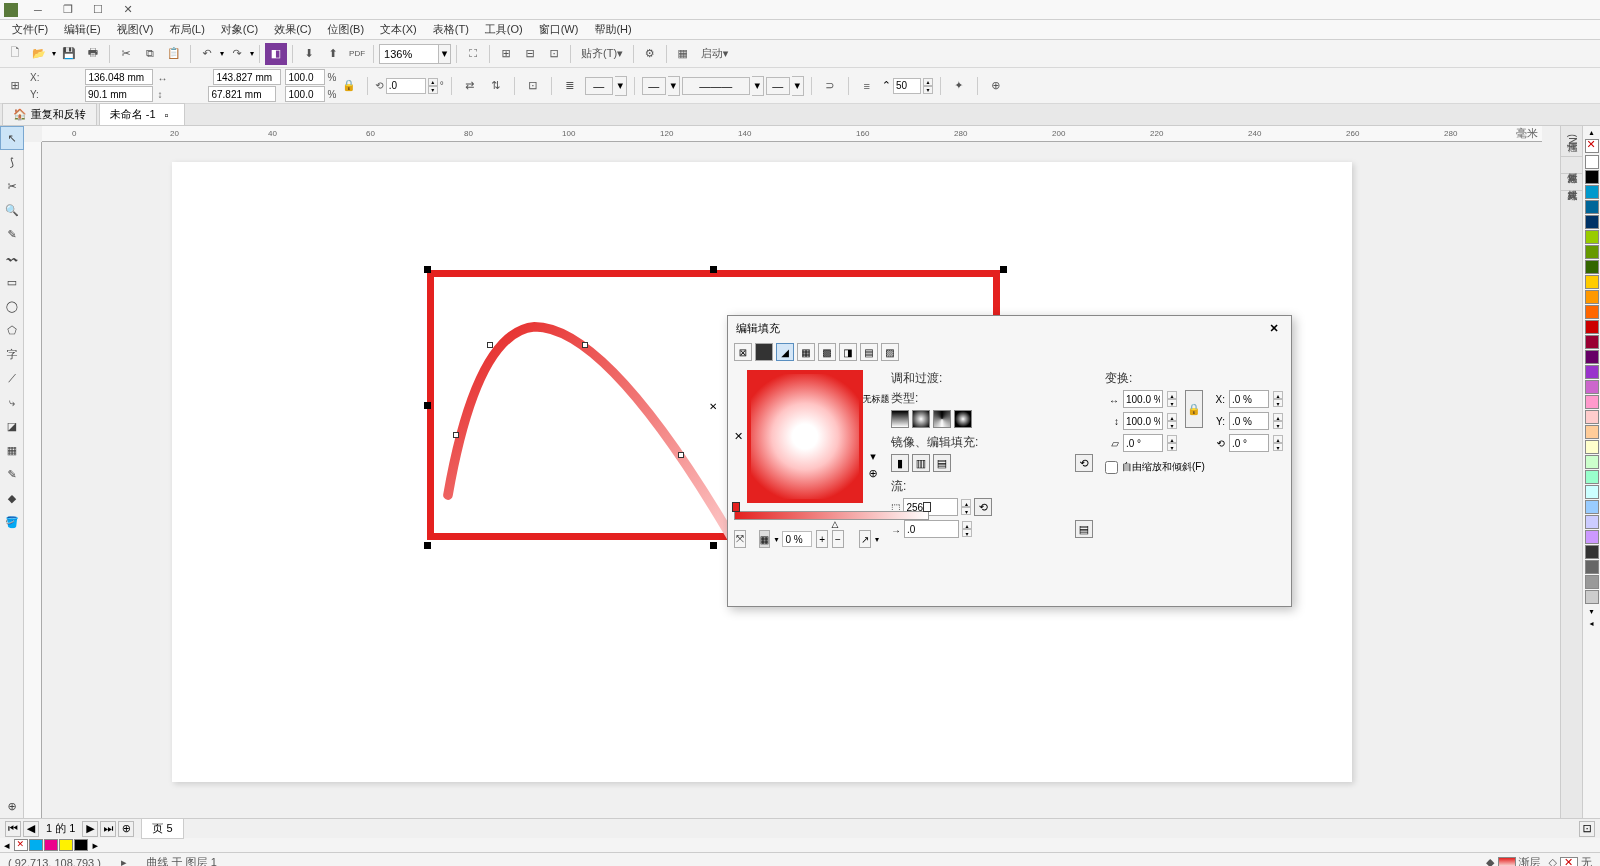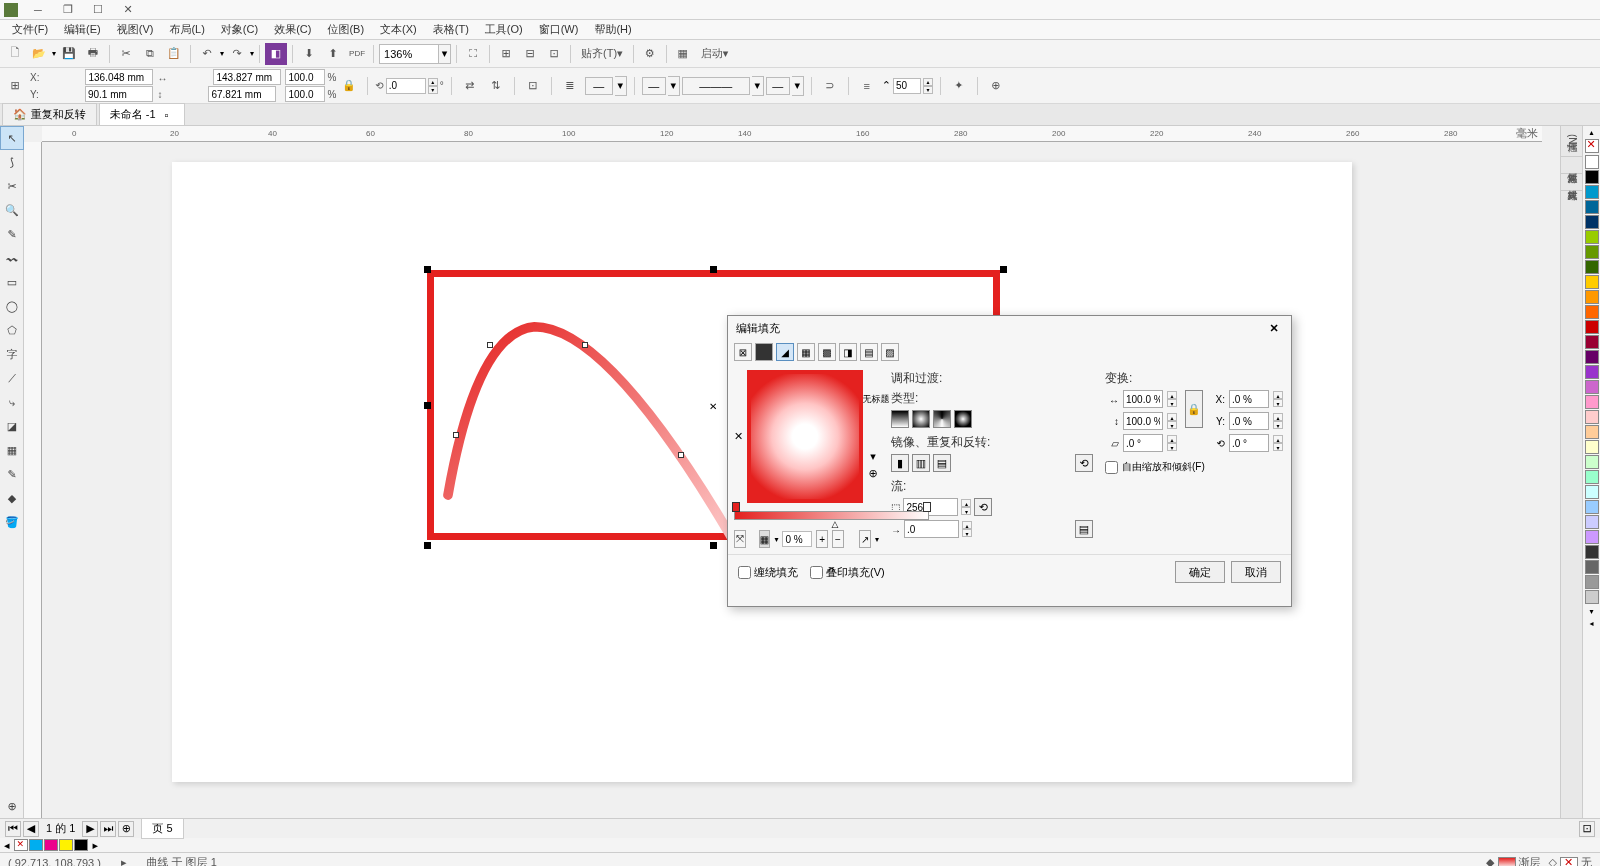--- a/index.html
+++ b/index.html
@@ -452,21 +452,21 @@
         <span class="ctrl-label">调和过渡:</span>
         <span class="ctrl-label">类型:</span>
         <div class="ctrl-row">
           <div class="type-btn" style="background:linear-gradient(#000,#fff)"></div>
           <div class="type-btn" style="background:radial-gradient(#fff,#000)"></div>
           <div class="type-btn" style="background:conic-gradient(#000,#fff,#000)"></div>
           <div class="type-btn" style="background:radial-gradient(closest-side,#fff,#000)"></div>
         </div>
       </div>
       <div class="ctrl-section">
-        <span class="ctrl-label">镜像、重复和反转:</span>
+        <span class="ctrl-label">镜像、编辑填充:</span>
         <div class="ctrl-row">
           <div class="mirror-btn">▮</div>
           <div class="mirror-btn">▥</div>
           <div class="mirror-btn">▤</div>
           <div style="flex:1"></div>
           <div class="mirror-btn">⟲</div>
         </div>
       </div>
       <div class="ctrl-section">
         <span class="ctrl-label">流:</span>
@@ -549,33 +549,20 @@
           </div>
         </div>
       </div>
       <div class="xform-row" style="margin-top:4px">
         <input type="checkbox" style="">
         <span style="font-size:10px">自由缩放和倾斜(F)</span>
       </div>
     </div>
   </div>
 
-  <div class="dlg-footer">
-    <label class="dlg-chk">
-        <input type="checkbox" style="">
-        <span>缠绕填充</span>
-      </label>
-    <label class="dlg-chk">
-        <input type="checkbox" style="">
-        <span>叠印填充(V)</span>
-      </label>
-    <div style="flex:1"></div>
-    <button class="dlg-btn">确定</button>
-    <button class="dlg-btn">取消</button>
-  </div>
 </div>
 
 <div class="page-nav">
   <div class="pnav-btn">⏮</div>
   <div class="pnav-btn">◀</div>
   <span style="padding:0 6px">1 的 1</span>
   <div class="pnav-btn">▶</div>
   <div class="pnav-btn">⏭</div>
   <div class="pnav-btn">⊕</div>
   <div class="page-tab">页 5</div>

